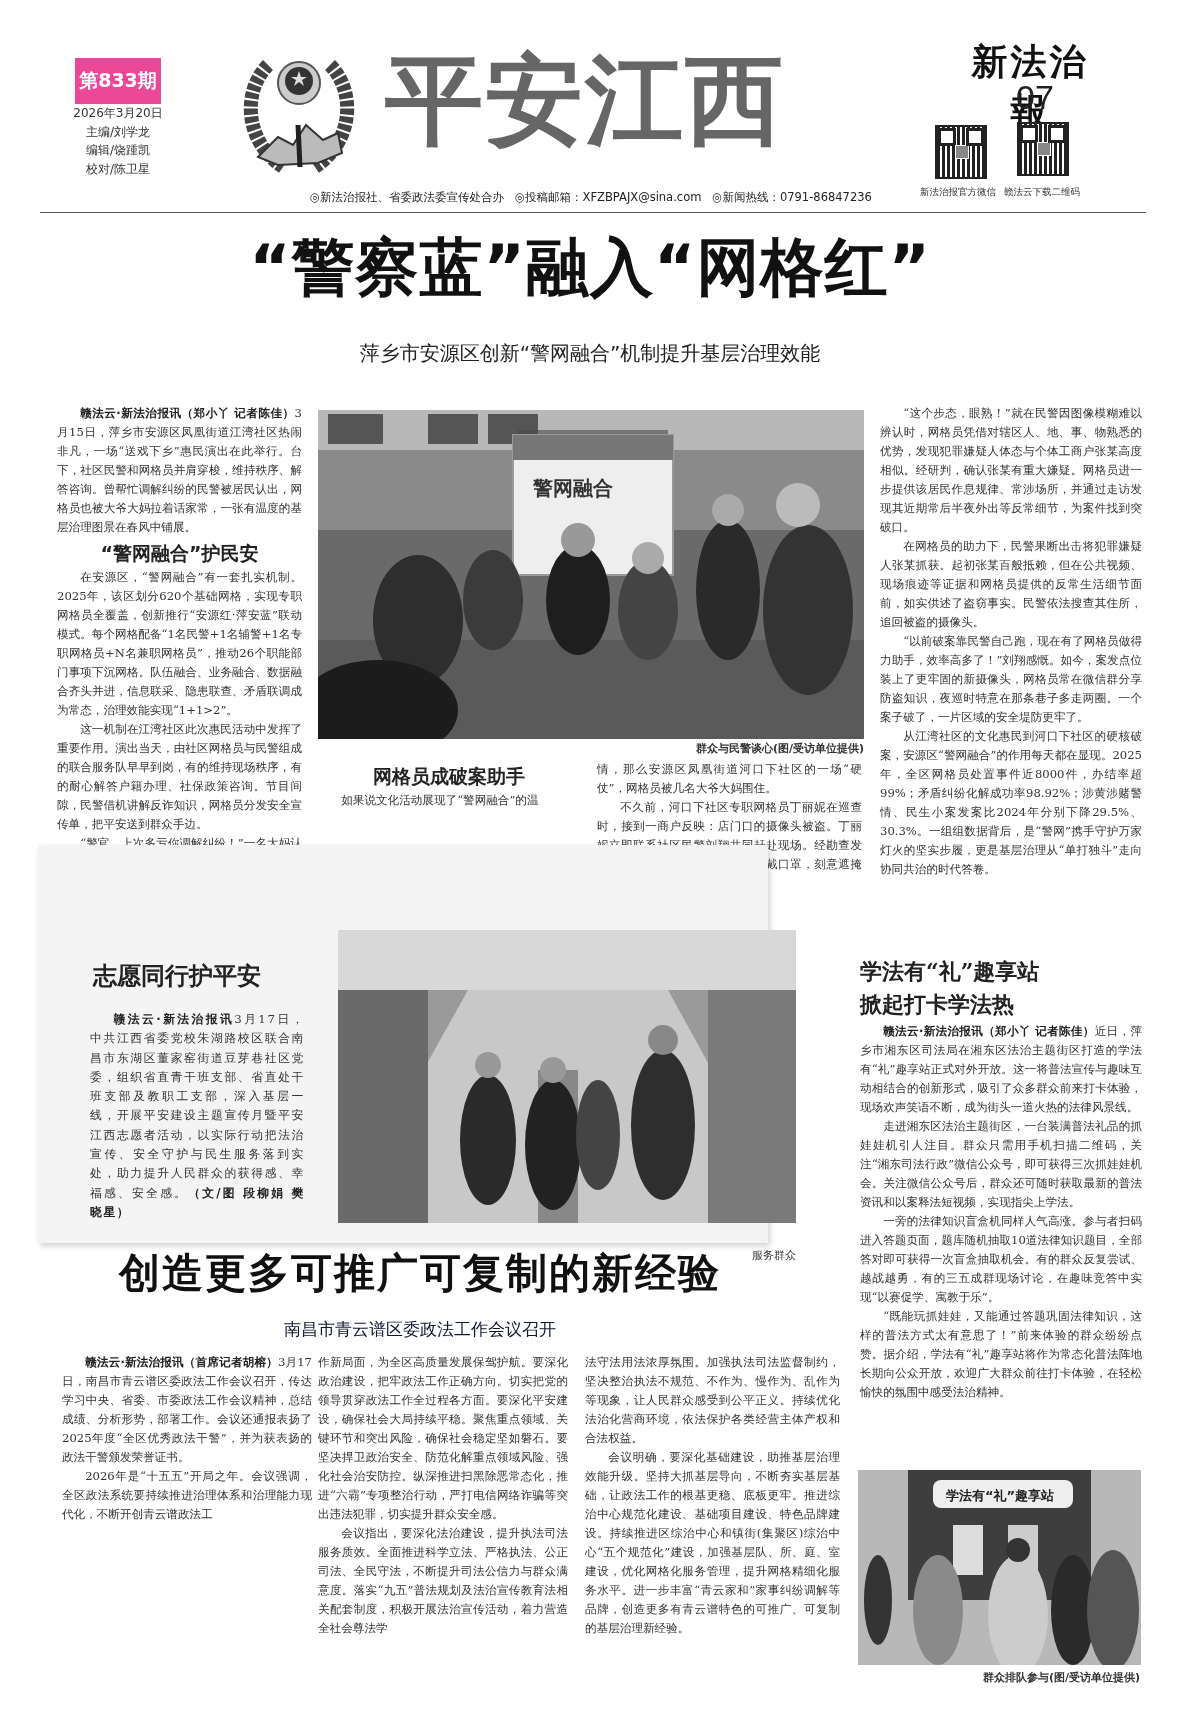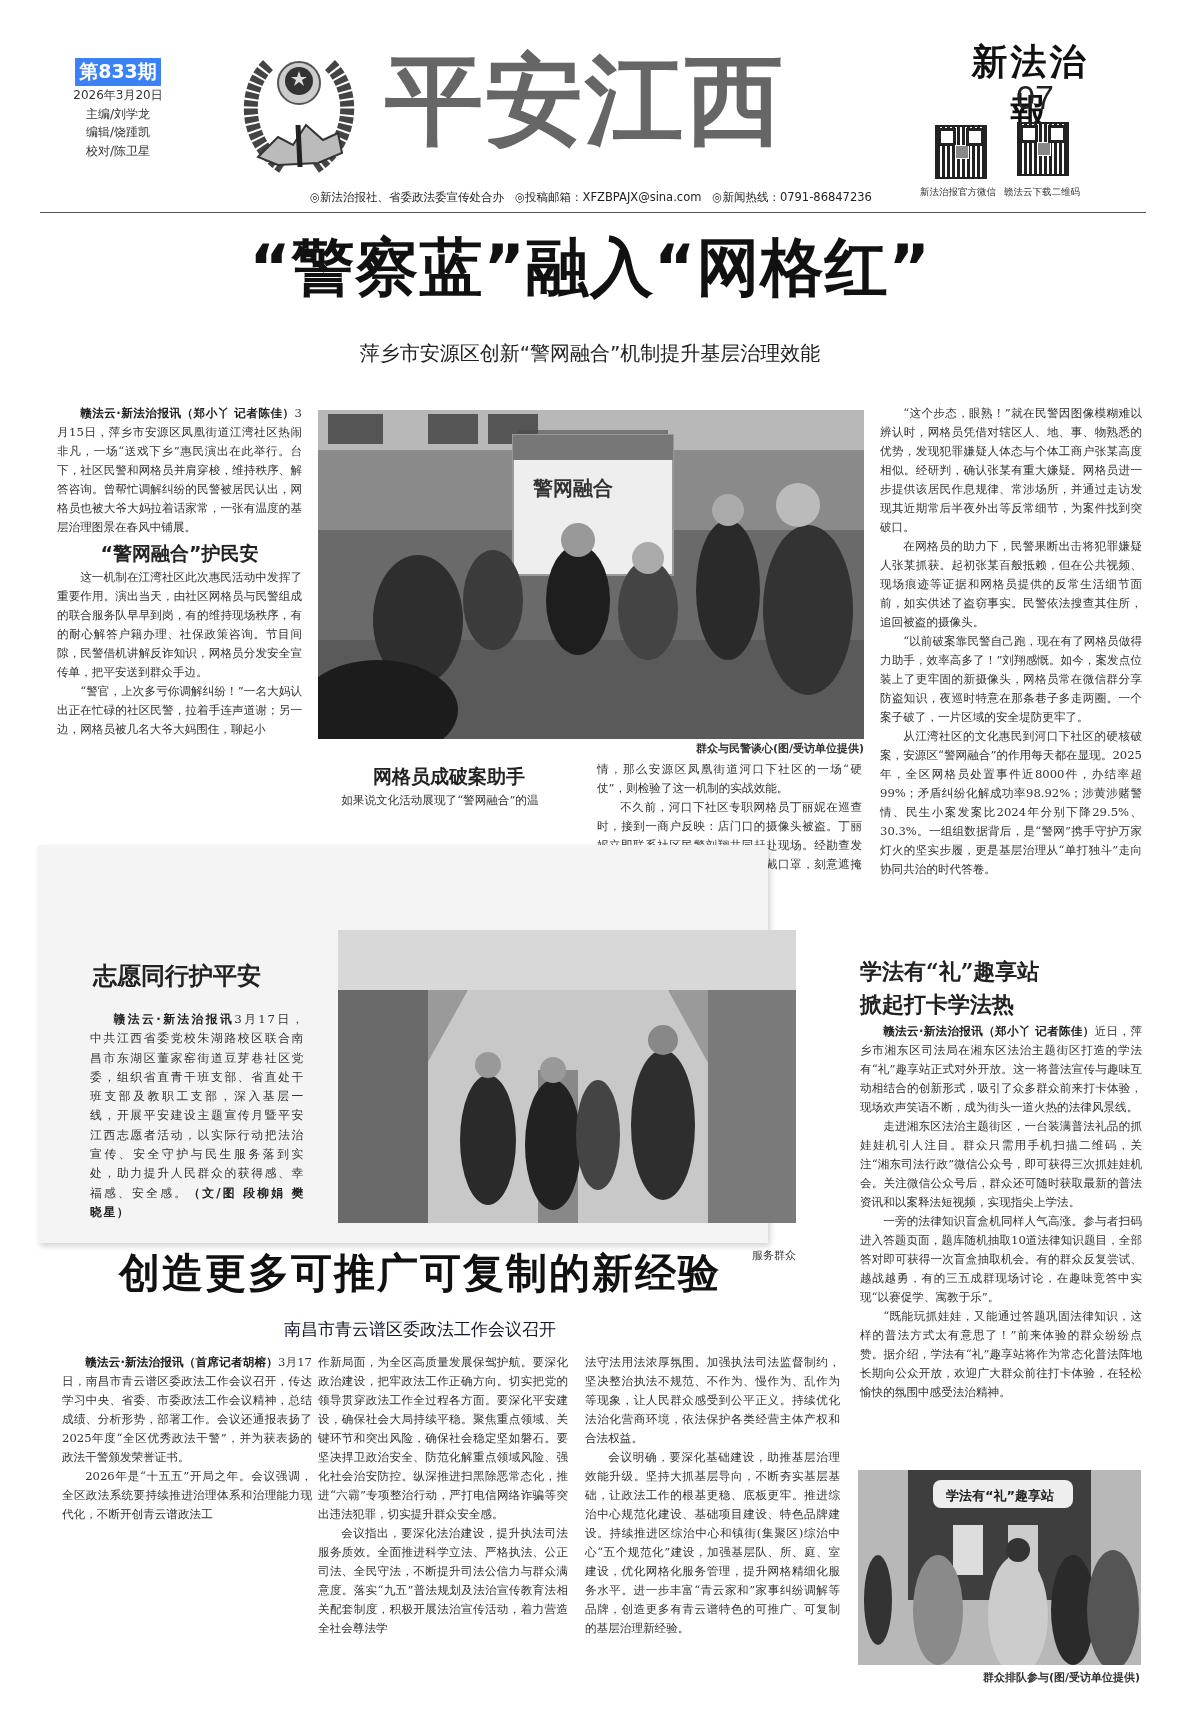--- a/index.html
+++ b/index.html
@@ -1,20 +1,20 @@
 <!DOCTYPE html>
 <html><head>
 <meta charset="utf-8">
 <style>
   * { box-sizing: border-box; margin: 0; padding: 0; }
   body { width: 1182px; height: 1728px; background: #fff; color: #222; font-family: "DejaVu Serif", "Liberation Serif", serif; position: relative; overflow: hidden; }
   .abs { position: absolute; }
   
   .issue { left: 68px; top: 58px; width: 100px; text-align: center; }
-  .issue-badge { display: inline-block; background: #3b82f6; color: #fff; font-family: "DejaVu Sans", sans-serif; font-weight: bold; font-size: 19px; padding: 1px 4px; letter-spacing: 0px; }
+  .issue-badge { display: inline-block; background: #ec4899; color: #fff; font-family: "DejaVu Sans", sans-serif; font-weight: bold; font-size: 19px; padding: 10px 4px; letter-spacing: 0px; }
   .issue-line { font-family: "DejaVu Sans", sans-serif; font-size: 12px; line-height: 18.5px; color: #333; }
   .emblem { left: 238px; top: 45px; width: 122px; height: 130px; }
   .masthead-title { left: 385px; top: 40px; font-family: "DejaVu Serif", serif; font-weight: bold; font-size: 98px; letter-spacing: 2px; color: #666; line-height: 120px; }
   .brand { left: 960px; top: 38px; width: 140px; text-align: center; font-family: "DejaVu Serif", serif; font-weight: bold; font-size: 36px; letter-spacing: 3px; color: #111; }
   .page-num { left: 1005px; top: 78px; width: 60px; text-align: center; font-family: "Liberation Sans", sans-serif; font-size: 34px; color: #222; }
   .qr { width: 52px; height: 54px; background:
       repeating-linear-gradient(90deg, #222 0 3px, #fff 3px 5px),
       #fff; position: absolute; border: 2px solid #222; }
   .qr::before, .qr::after { content: ""; position: absolute; width: 12px; height: 12px; border: 3px solid #222; background: #fff; }
   .qr::before { left: 1px; top: 1px; }
@@ -95,20 +95,21 @@
   <span>◎新闻热线：0791-86847236</span>
 </div>
 <div class="abs hr-top"></div>
 
 <div class="abs headline">“警察蓝”融入“网格红”</div>
 <div class="abs subhead">萍乡市安源区创新“警网融合”机制提升基层治理效能</div>
 
 <div class="abs col" style="left:57px; top:404px; width:245px;">
   <p><span class="lead">赣法云·新法治报讯（郑小丫 记者陈佳）</span><span>3月15日，萍乡市安源区凤凰街道江湾社区热闹非凡，一场“送戏下乡”惠民演出在此举行。台下，社区民警和网格员并肩穿梭，维持秩序、解答咨询。曾帮忙调解纠纷的民警被居民认出，网格员也被大爷大妈拉着话家常，一张有温度的基层治理图景在春风中铺展。</span></p>
   <div class="sec-title">“警网融合”护民安</div>
+  <p>在安源区，“警网融合”有一套扎实机制。2025年，该区划分620个基础网格，实现专职网格员全覆盖，创新推行“安源红·萍安蓝”联动模式。每个网格配备“1名民警+1名辅警+1名专职网格员+N名兼职网格员”，推动26个职能部门事项下沉网格。队伍融合、业务融合、数据融合齐头并进，信息联采、隐患联查、矛盾联调成为常态，治理效能实现“1+1&gt;2”。</p>
   <p>这一机制在江湾社区此次惠民活动中发挥了重要作用。演出当天，由社区网格员与民警组成的联合服务队早早到岗，有的维持现场秩序，有的耐心解答户籍办理、社保政策咨询。节目间隙，民警借机讲解反诈知识，网格员分发安全宣传单，把平安送到群众手边。</p>
   <p>“警官，上次多亏你调解纠纷！”一名大妈认出正在忙碌的社区民警，拉着手连声道谢；另一边，网格员被几名大爷大妈围住，聊起小</p>
 </div>
 
 <div class="abs photo" style="left:318px; top:410px; width:546px; height:329px;">
   <svg width="546" height="329" viewBox="0 0 546 329">
     <rect width="546" height="329" fill="#6a6a6a"></rect>
     <rect width="546" height="120" fill="#8a8a8a"></rect>
     <rect x="0" y="0" width="546" height="40" fill="#b8b8b8"></rect>
     <rect x="10" y="4" width="55" height="30" fill="#555"></rect>
@@ -133,21 +134,21 @@
   </svg>
 </div>
 <div class="abs caption" style="left:600px; top:741px; width:264px;">群众与民警谈心(图/受访单位提供)</div>
 
 <div class="abs col" style="left:318px; top:760px; width:262px;">
   <div class="sec-title">网格员成破案助手</div>
   <p>如果说文化活动展现了“警网融合”的温</p>
 </div>
 
 <div class="abs col" style="left:597px; top:760px; width:265px;">
-  <p class="noi">情，那么安源区凤凰街道河口下社区的一场“硬仗”，则检验了这一机制的实战效能。</p>
+  <p class="noi">情，那么安源区凤凰街道河口下社区的一场“硬仗”，网格员被几名大爷大妈围住。</p>
   <p>不久前，河口下社区专职网格员丁丽妮在巡查时，接到一商户反映：店门口的摄像头被盗。丁丽妮立即联系社区民警刘翔共同赶赴现场。经勘查发现，犯罪嫌疑人作案时穿雨衣、戴口罩，刻意遮掩体貌特征。</p>
 </div>
 
 <div class="abs col" style="left:880px; top:404px; width:262px;">
   <p>“这个步态，眼熟！”就在民警因图像模糊难以辨认时，网格员凭借对辖区人、地、事、物熟悉的优势，发现犯罪嫌疑人体态与个体工商户张某高度相似。经研判，确认张某有重大嫌疑。网格员进一步提供该居民作息规律、常涉场所，并通过走访发现其近期常后半夜外出等反常细节，为案件找到突破口。</p>
   <p>在网格员的助力下，民警果断出击将犯罪嫌疑人张某抓获。起初张某百般抵赖，但在公共视频、现场痕迹等证据和网格员提供的反常生活细节面前，如实供述了盗窃事实。民警依法搜查其住所，追回被盗的摄像头。</p>
   <p>“以前破案靠民警自己跑，现在有了网格员做得力助手，效率高多了！”刘翔感慨。如今，案发点位装上了更牢固的新摄像头，网格员常在微信群分享防盗知识，夜巡时特意在那条巷子多走两圈。一个案子破了，一片区域的安全堤防更牢了。</p>
   <p>从江湾社区的文化惠民到河口下社区的硬核破案，安源区“警网融合”的作用每天都在显现。2025年，全区网格员处置事件近8000件，办结率超99%；矛盾纠纷化解成功率98.92%；涉黄涉赌警情、民生小案发案比2024年分别下降29.5%、30.3%。一组组数据背后，是“警网”携手守护万家灯火的坚实步履，更是基层治理从“单打独斗”走向协同共治的时代答卷。</p>
 </div>
 

